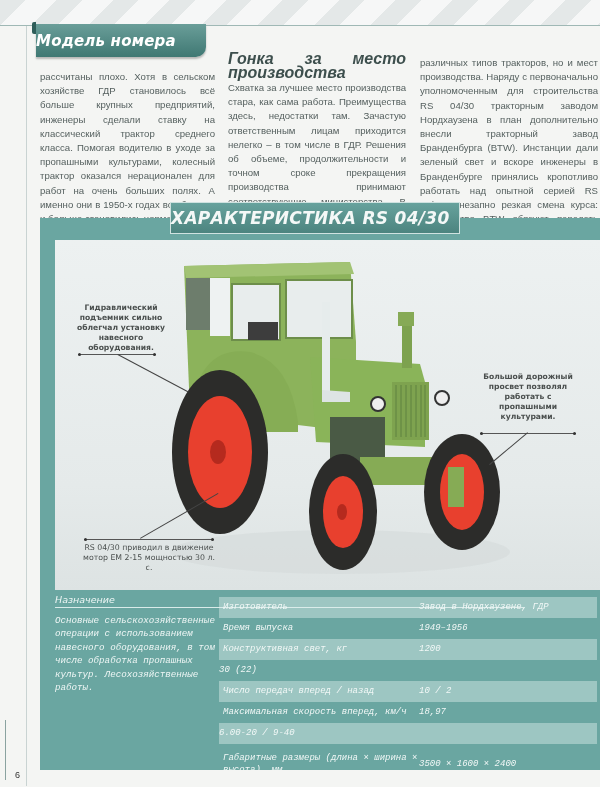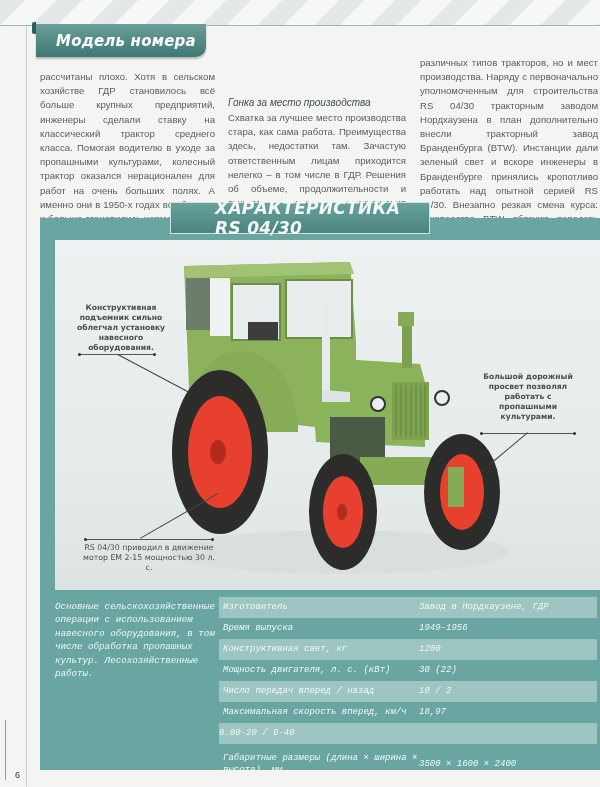--- a/index.html
+++ b/index.html
@@ -14,53 +14,53 @@
   .top-band::after {
     content: ""; position: absolute; left: 0; right: 0; bottom: 0; height: 1px; background: #9fb8b5;
   }
   .page-rule-left { position: absolute; left: 26px; top: 26px; width: 1px; height: 760px; background: #c9d3d2; }
   .page-rule-left2 { position: absolute; left: 5px; top: 720px; width: 1px; height: 60px; background: #8aa3a0; }
 
   .section-tab {
     position: absolute; left: 36px; top: 24px; width: 170px; height: 33px;
     background: linear-gradient(#6a9e99, #3f7873);
     border-radius: 0 0 10px 0; box-shadow: 0 2px 2px rgba(0,0,0,.25);
-    display: flex; align-items: center; padding-left: 20px;
+    display: flex; align-items: center; 
   }
   .section-tab::before {
     content: ""; position: absolute; left: -4px; top: -2px; width: 4px; height: 12px; background: #2f5e5a;
     border-radius: 2px 0 0 2px;
   }
   .section-tab span {
     color: #fff; font-family: "DejaVu Sans", sans-serif; font-style: italic; font-weight: bold; font-size: 15px;
     letter-spacing: 0.2px;
   }
 
   .col { position: absolute; font-family: "Liberation Sans", sans-serif; font-size: 9.6px; line-height: 14.2px;
          color: #55605f; text-align: justify; }
   .col1 { left: 40px; top: 70px; width: 175px; }
   .col2 { left: 228px; top: 52px; width: 178px; }
-  .col2 h3 { font-family: "Liberation Sans", sans-serif; font-style: italic; font-weight: normal; font-size: 10px;
-             color: #3d4f4d; line-height: 14px; margin-bottom: 1px; margin-top: 44px; }
+  .col2 h3 { font-family: "Liberation Sans", sans-serif; font-style: italic; font-weight: bold; font-size: 16px;
+             color: #3d4f4d; line-height: 14px; margin-bottom: 1px; }
   .col3 { left: 420px; top: 56px; width: 178px; }
 
   
   .feature-frame {
     position: absolute; left: 40px; top: 218px; width: 560px; height: 569px;
     background: #6aa6a1;
   }
   .feature-inner {
     position: absolute; left: 55px; top: 240px; width: 545px; height: 350px;
     background: linear-gradient(#edf1f1, #e5eaea 70%, #dde3e3);
   }
   .feature-title {
-    position: absolute; left: 170px; top: 202px; width: 260px; height: 32px;
+    position: absolute; left: 170px; top: 202px; width: 290px; height: 32px;
     background: linear-gradient(#67a29d, #4c847f);
     border: 1px solid #cfe2e0;
-    display: flex; align-items: center; justify-content: flex-start; padding-left: 44px;
+    display: flex; align-items: center; justify-content: flex-start;
   }
   .feature-title span { color: #f4f8f7; font-family: "DejaVu Sans", sans-serif; font-style: italic; font-weight: bold;
                         font-size: 17px; letter-spacing: 0.3px; }
 
   .callout { position: absolute; font-family: "DejaVu Sans", sans-serif; font-weight: bold; font-size: 7.6px;
              line-height: 10px; color: #4a4f4e; text-align: center; }
   .callout-line { position: absolute; height: 1px; background: #555; }
   .callout-line::before, .callout-line::after { content: ""; position: absolute; top: -1px; width: 3px; height: 3px;
              border-radius: 50%; background: #333; }
   .callout-line::before { left: 0; } .callout-line::after { right: 0; }
@@ -156,51 +156,51 @@
 
   <ellipse cx="173" cy="260" rx="34" ry="58" fill="#2c2c2a"></ellipse>
   <ellipse cx="173" cy="260" rx="20" ry="36" fill="#e8402e"></ellipse>
   <ellipse cx="172" cy="260" rx="5" ry="8" fill="#b52a1e"></ellipse>
 
   <ellipse cx="292" cy="240" rx="38" ry="58" fill="#2c2c2a"></ellipse>
   <ellipse cx="292" cy="240" rx="22" ry="38" fill="#e8402e"></ellipse>
   <rect x="278" y="215" width="16" height="40" fill="#86ab55"></rect>
 </svg>
 
-<div class="callout" style="left:76px; top:303px; width:90px;">Конструктивная подъемник сильно облегчал установку навесного оборудования.</div>
+<div class="callout" style="left:76px; top:303px; width:90px;">Гидравлический подъемник сильно облегчал установку навесного оборудования.</div>
 <div class="callout-line" style="left:78px; top:354px; width:78px;"></div>
 <div class="leader" style="left:118px; top:354px; width:80px; transform: rotate(28deg);"></div>
 
 <div class="callout" style="left:480px; top:372px; width:96px;text-align:center;">Большой дорожный просвет позволял работать с пропашными культурами.</div>
 <div class="callout-line" style="left:480px; top:433px; width:96px;"></div>
 <div class="leader" style="left:528px; top:433px; width:50px; transform: rotate(140deg);"></div>
 
 <div class="leader" style="left:140px; top:538px; width:90px; transform: rotate(-30deg);"></div>
 <div class="callout-line" style="left:84px; top:539px; width:130px;"></div>
 <div class="callout" style="left:80px; top:543px; width:138px; font-weight:normal; font-size:7.8px;">RS 04/30 приводил в движение мотор EM 2-15 мощностью 30 л. с.</div>
 
 <div class="purpose">
+  <div class="p-head">Назначение</div>
   <div class="p-body">Основные сельскохозяйственные операции с использованием навесного оборудования, в том числе обработка пропашных культур. Лесохозяйственные работы.</div>
 </div>
 
 <div class="specs">
   <div class="spec-row shade">
     <div class="k">Изготовитель</div>
     <div class="v">Завод в Нордхаузене, ГДР</div>
   </div>
   <div class="spec-row">
     <div class="k">Время выпуска</div>
     <div class="v">1949–1956</div>
   </div>
   <div class="spec-row shade">
     <div class="k">Конструктивная свет, кг</div>
     <div class="v">1200</div>
   </div>
   <div class="spec-row">
-    <div class="k">Мощность двигателя, л. с. (кВт)</div>
     <div class="v">30 (22)</div>
   </div>
   <div class="spec-row shade">
     <div class="k">Число передач вперед / назад</div>
     <div class="v">10 / 2</div>
   </div>
   <div class="spec-row">
     <div class="k">Максимальная скорость вперед, км/ч</div>
     <div class="v">18,97</div>
   </div>

